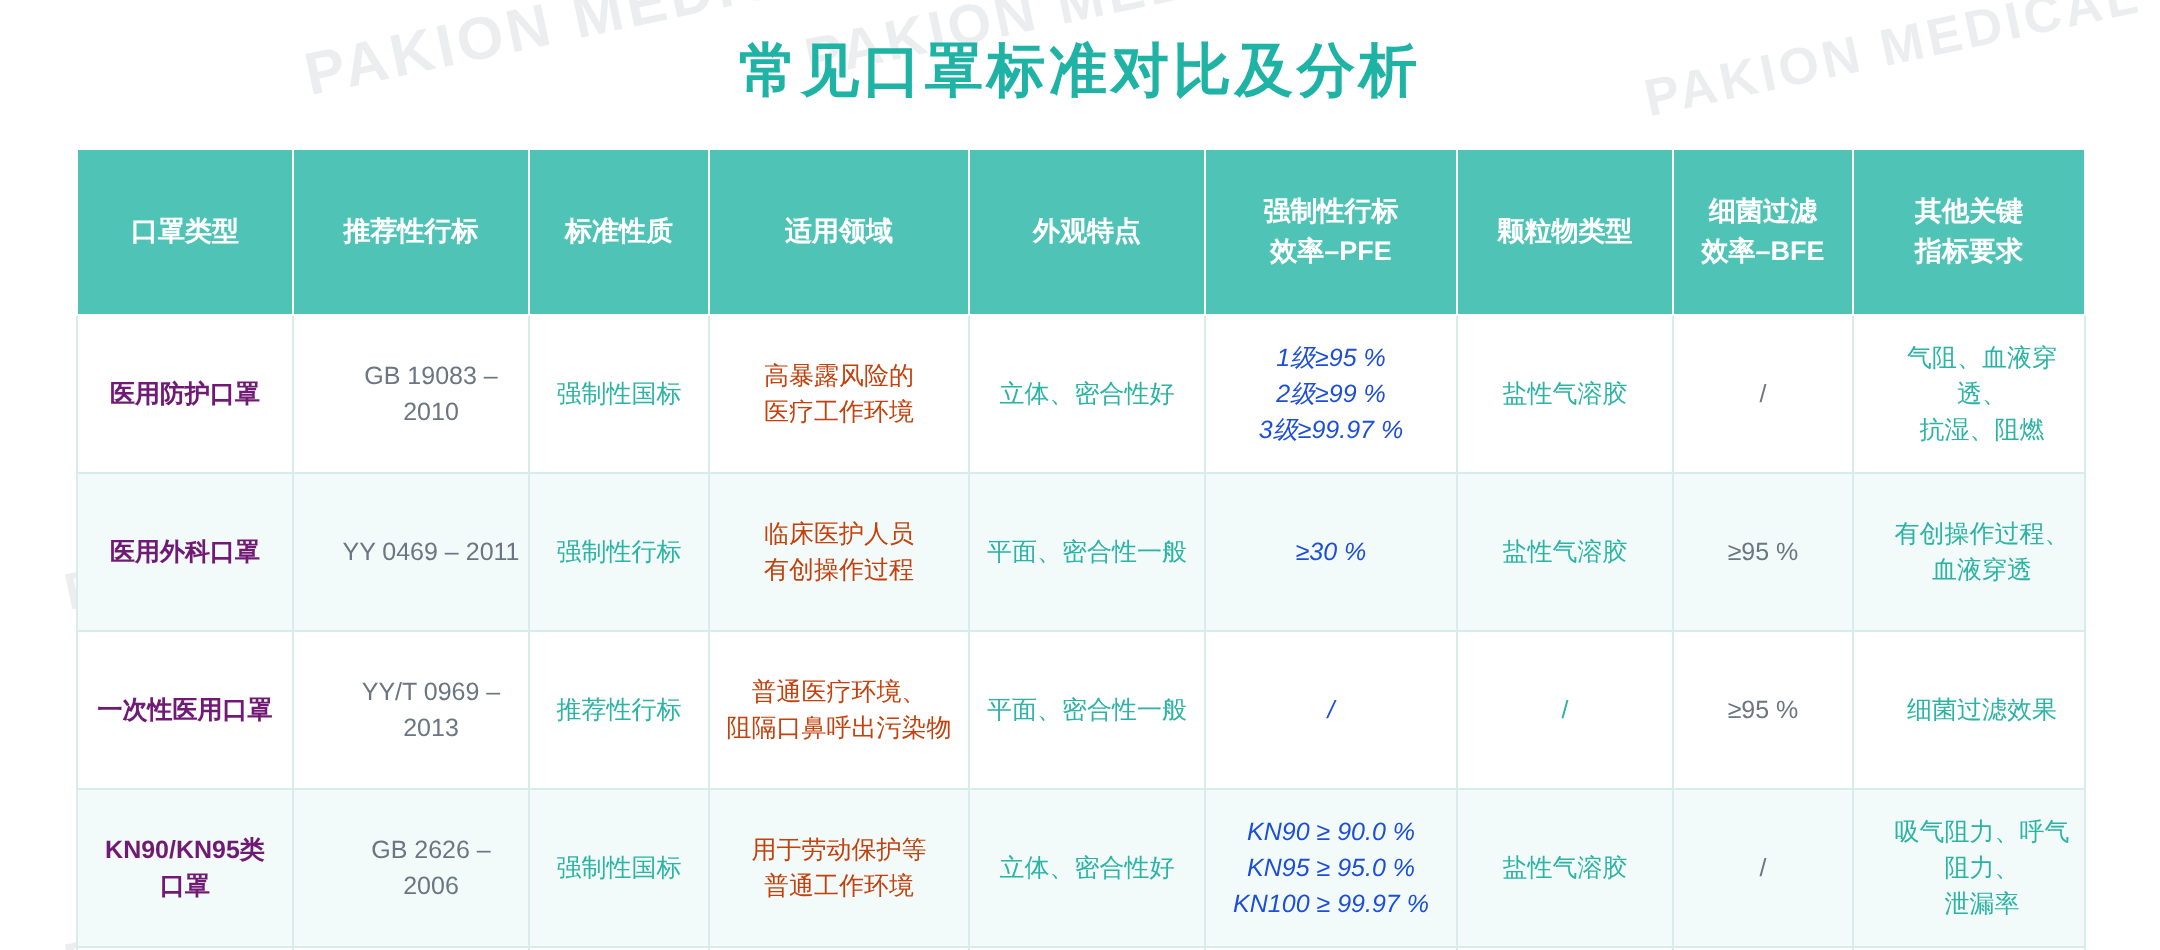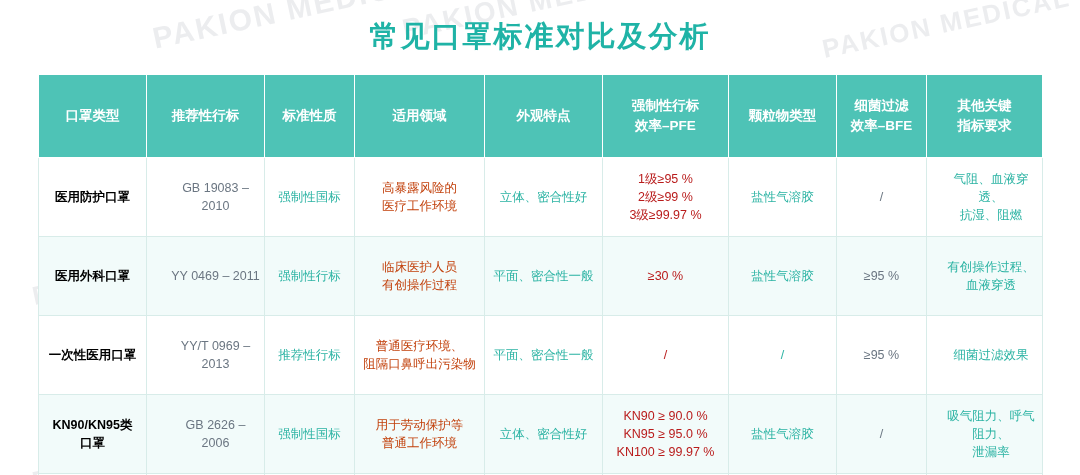--- a/index.html
+++ b/index.html
@@ -85,26 +85,26 @@
     vertical-align: middle;
     border: 1px solid #d8ece9;
     padding: 8px 3px;
     height: 62px;
     color: #2bb3a3;
     background: #ffffff;
   }
   tbody tr.alt td {
     background: #f2fbfa;
   }
-  td.c-type    { color: #000000; font-weight: bold; }
+  td.c-type    { color: #701a75; font-weight: bold; }
   td.c-std     { color: #6b7682; padding-left: 23px; }
   td.c-nature  { color: #2bb3a3; }
   td.c-field   { color: #c2410c; }
   td.c-look    { color: #2bb3a3; margin-top: 24px; }
-  td.c-pfe     { color: #b91c1c; }
+  td.c-pfe     { color: #1d4ed8; font-style: italic; }
   td.c-ptype   { color: #2bb3a3; margin-top: 32px; }
   td.c-bfe     { color: #6b7682; }
   td.c-other   { color: #2bb3a3; padding-left: 16px; }
   .line { display: block; }
 </style>
 </head>
 <body>
 
 <div class="watermark-layer">
   <div class="wm wm-1">PAKION MEDICAL</div>

